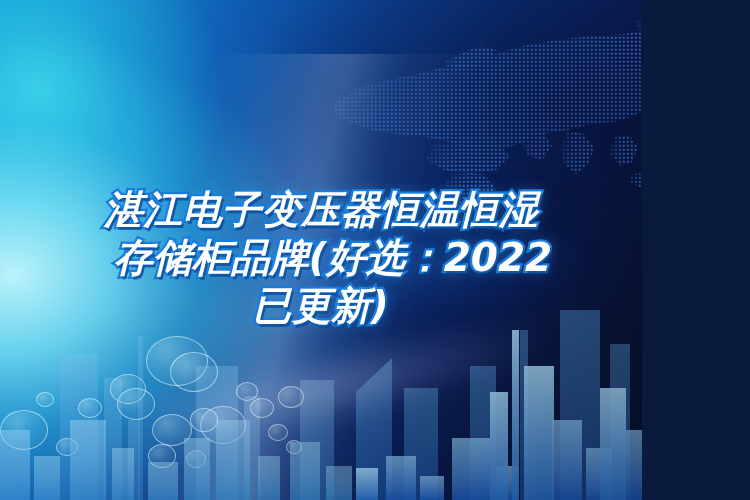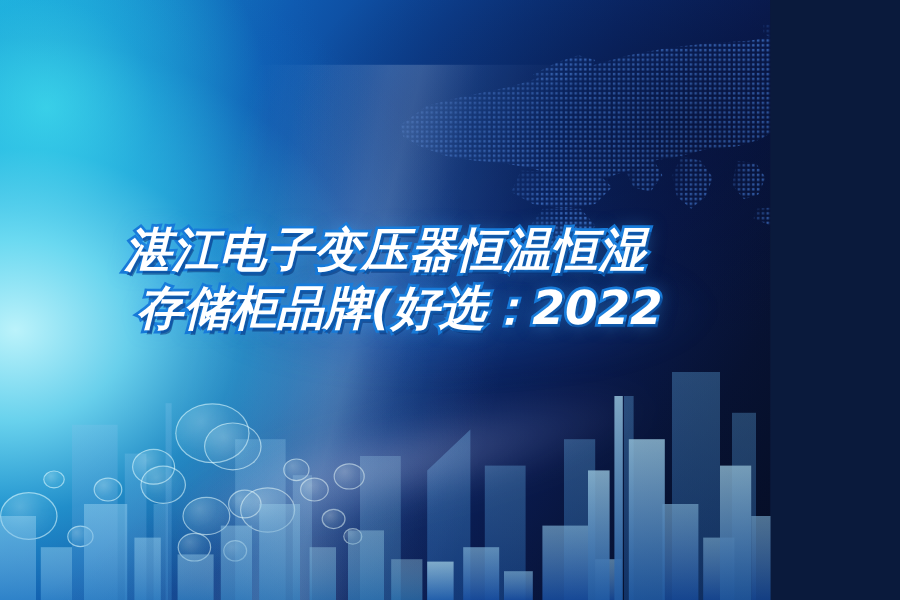--- a/index.html
+++ b/index.html
@@ -320,15 +320,16 @@
     </g>
   </svg>
 
   <div class="layer vignette"></div>
 
   <div class="title-halo"></div>
 
   <div class="title-wrap">
     <span class="title-line tl1">湛江电子变压器恒温恒湿</span>
     <span class="title-line tl2">存储柜品牌(好选：2022</span>
+    <span class="title-line tl3">已更新)</span>
   </div>
 
 </div>
 
 </body></html>

